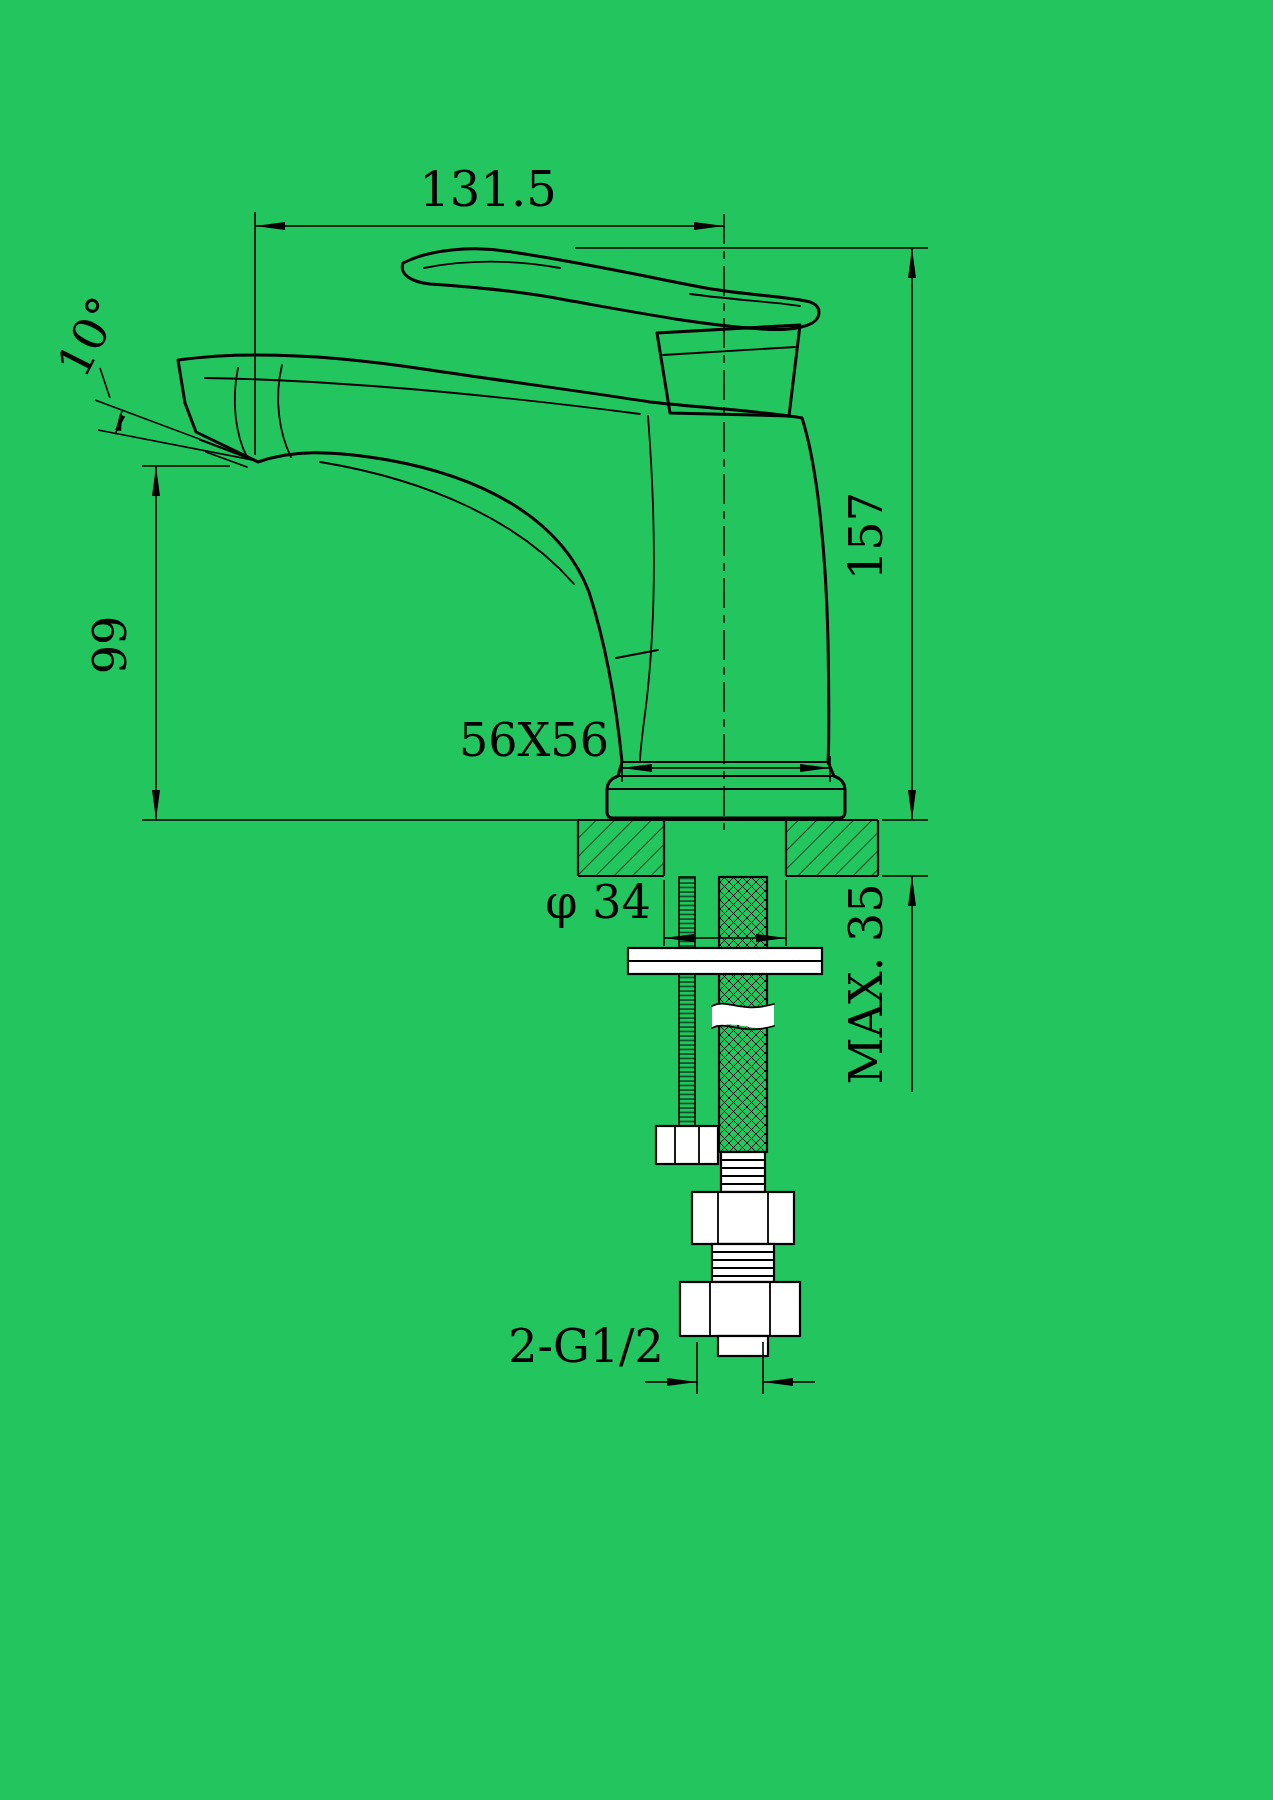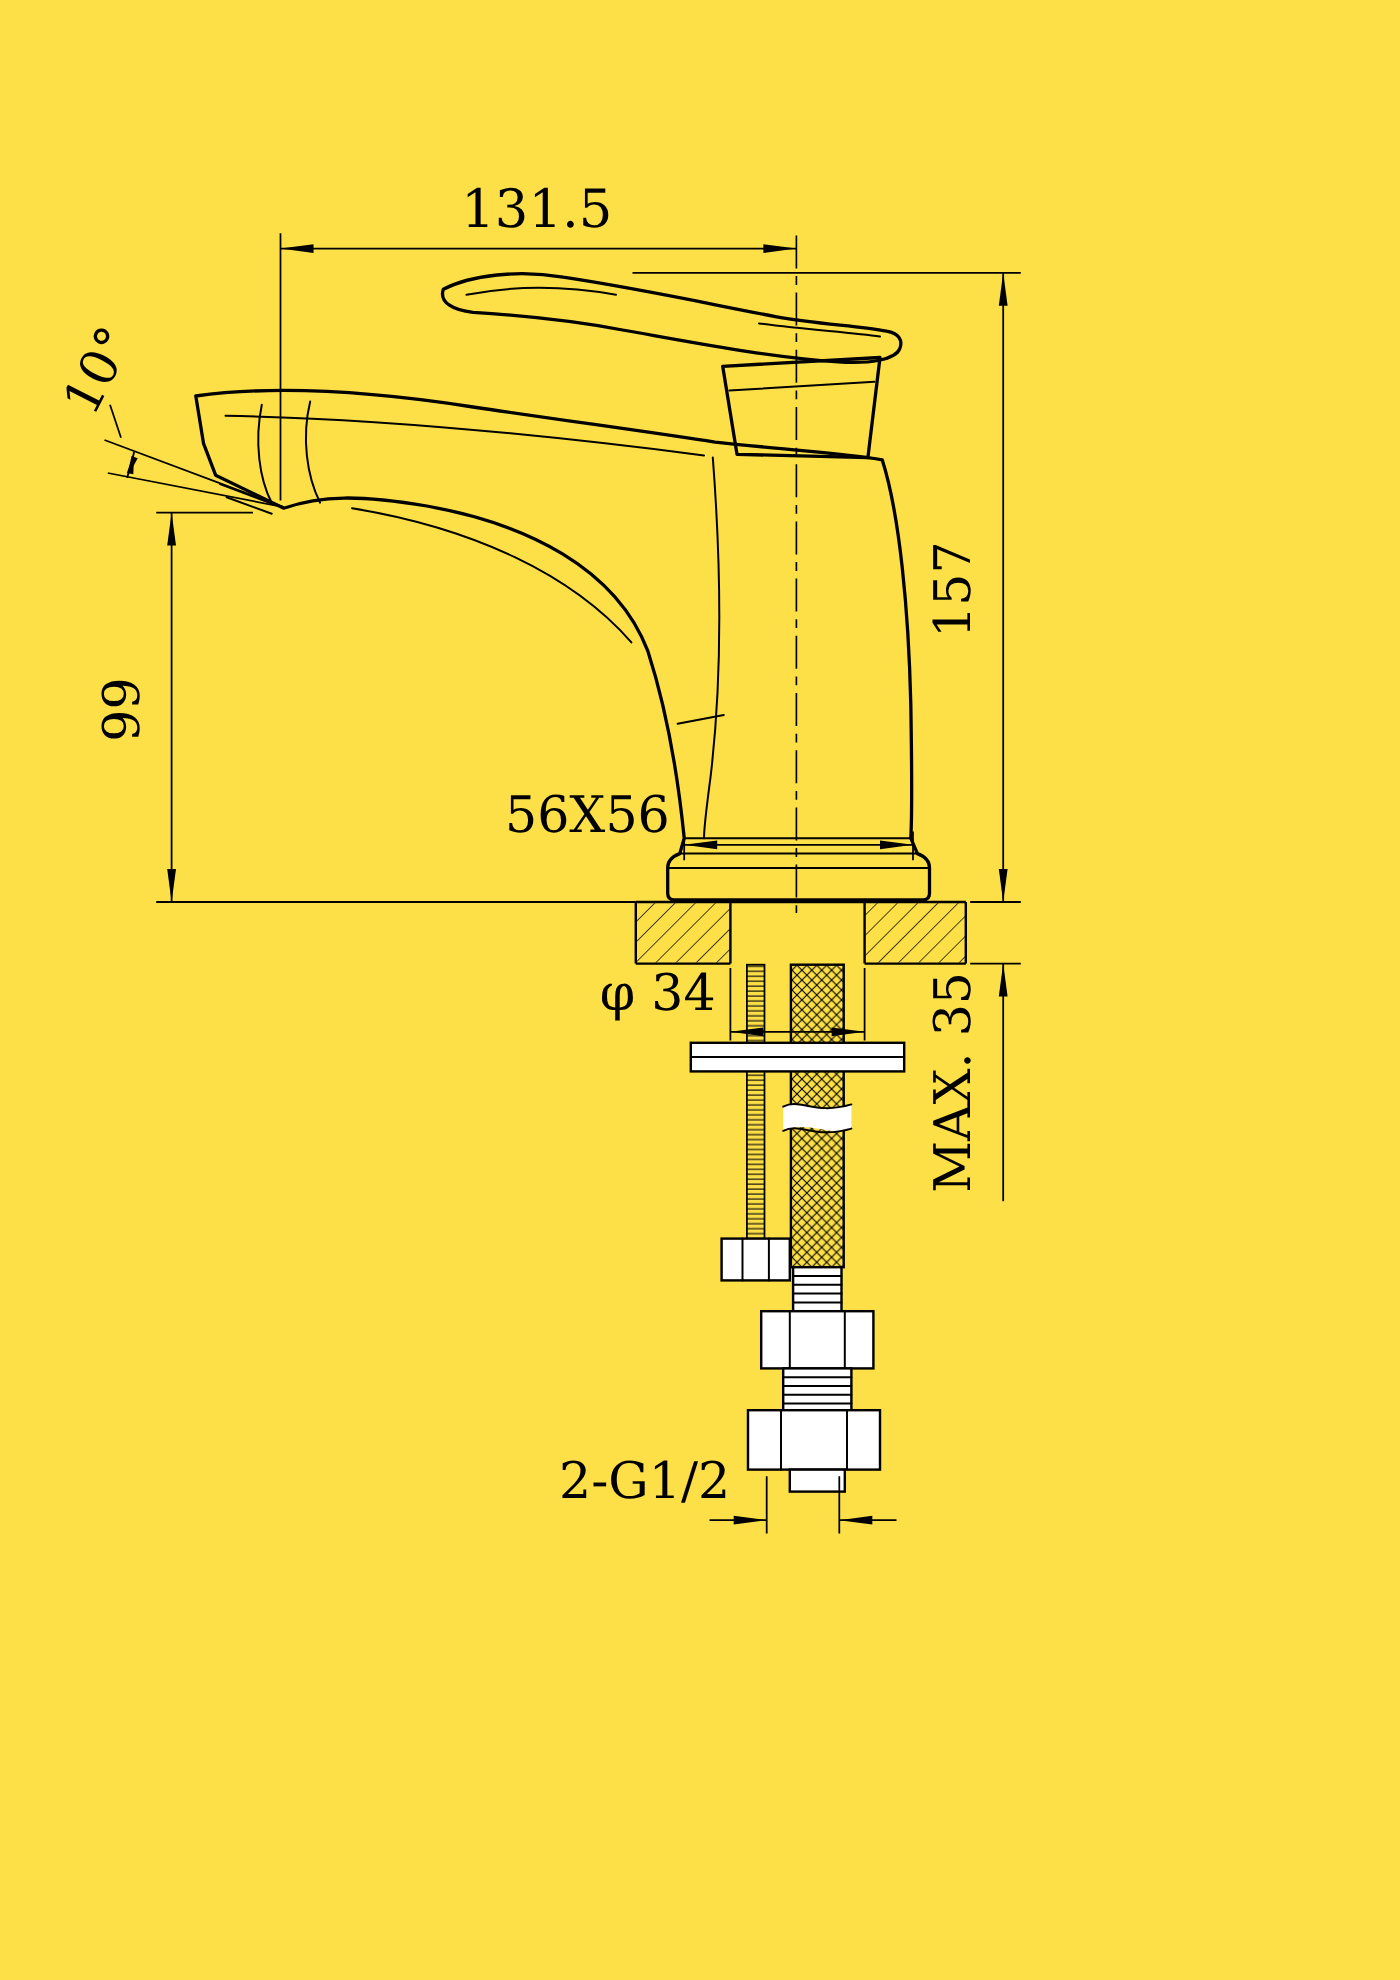--- a/index.html
+++ b/index.html
@@ -1,16 +1,16 @@
 <!DOCTYPE html>
 <html><head>
 <meta charset="utf-8">
 <style>
   html,body{margin:0;padding:0;background:#ffffff;}
-  .sheet{width:1273px;height:1800px;background:#fde047;position:relative;overflow:hidden;
+  .sheet{width:1273px;height:1800px;background:#22c55e;position:relative;overflow:hidden;
          font-family:"DejaVu Serif","Liberation Serif",serif;}
   svg{position:absolute;left:0;top:0;}
   .ol{fill:none;stroke:#000;stroke-width:3;stroke-linejoin:round;stroke-linecap:round;}
   .td{fill:none;stroke:#000;stroke-width:1.8;stroke-linecap:round;}
   .dl{fill:none;stroke:#000;stroke-width:1.6;}
   .cl{fill:none;stroke:#000;stroke-width:1.5;stroke-dasharray:30 7 8 7;}
   .hw{stroke:#000;stroke-width:2.2;}
   text.dim{font-size:46px;fill:#000;font-family:"DejaVu Serif","Liberation Serif",serif;}
   text.dim-lg{font-size:48px;fill:#000;font-family:"DejaVu Serif","Liberation Serif",serif;}
 </style>

